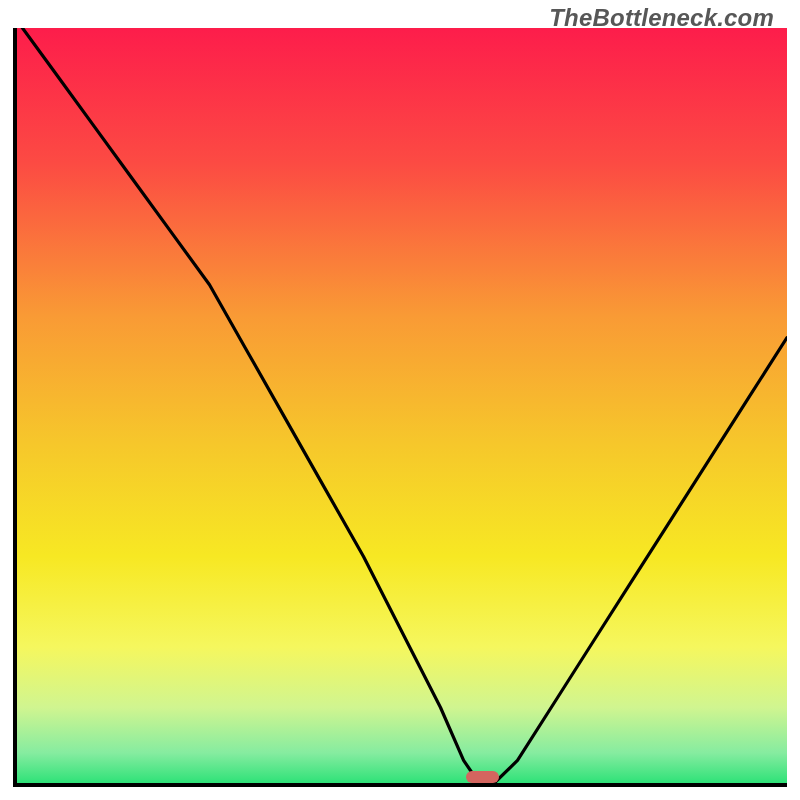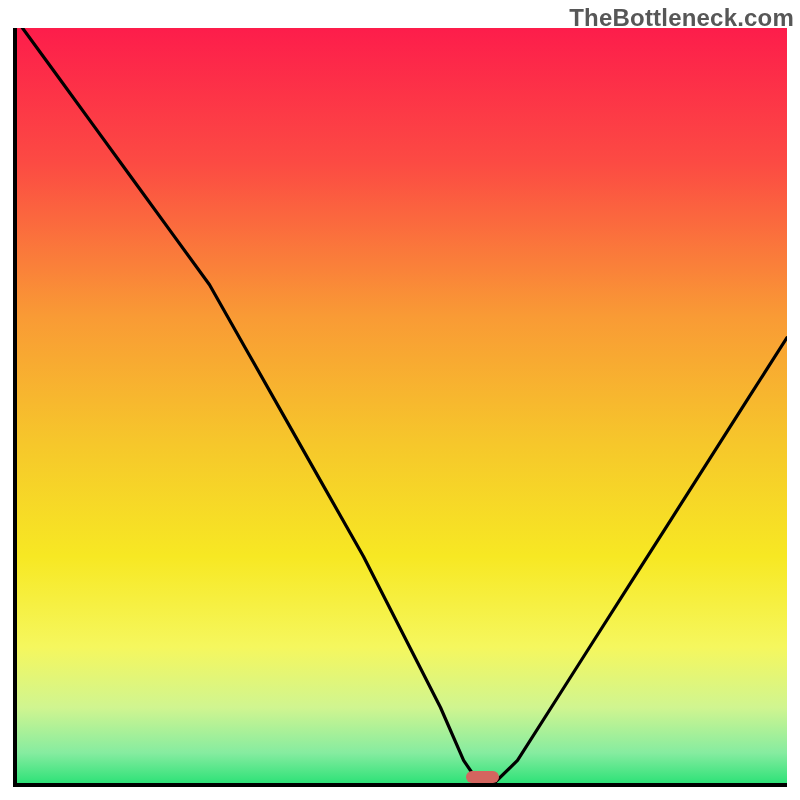--- a/index.html
+++ b/index.html
@@ -11,25 +11,26 @@
     font-family: Arial, Helvetica, sans-serif;
   }
   .canvas {
     position: relative;
     width: 800px;
     height: 800px;
   }
   .watermark {
     position: absolute;
     top: 4px;
-    right: 6px;
+    right: 26px;
     font-size: 24px;
     font-weight: bold;
     color: #575757;
     letter-spacing: 0.2px;
+    font-style: italic;
   }
   .plot-frame {
     position: absolute;
     left: 13px;
     top: 28px;
     width: 774px;
     height: 759px;
     border-left: 4px solid #000;
     border-bottom: 4px solid #000;
     box-sizing: border-box;

